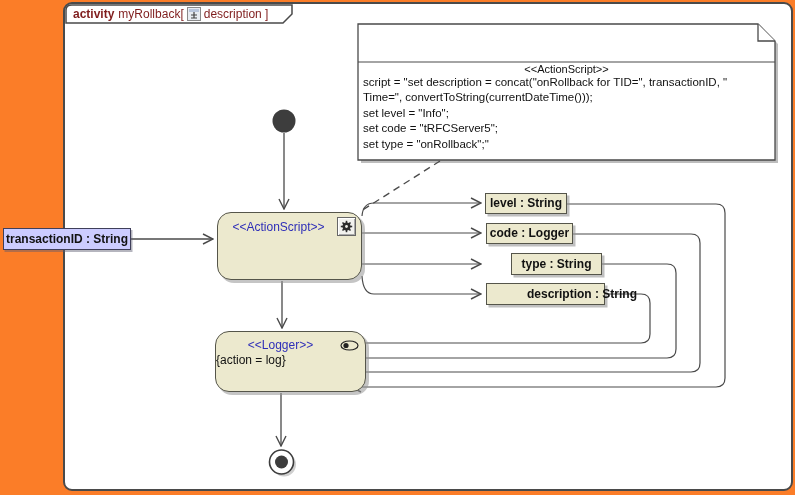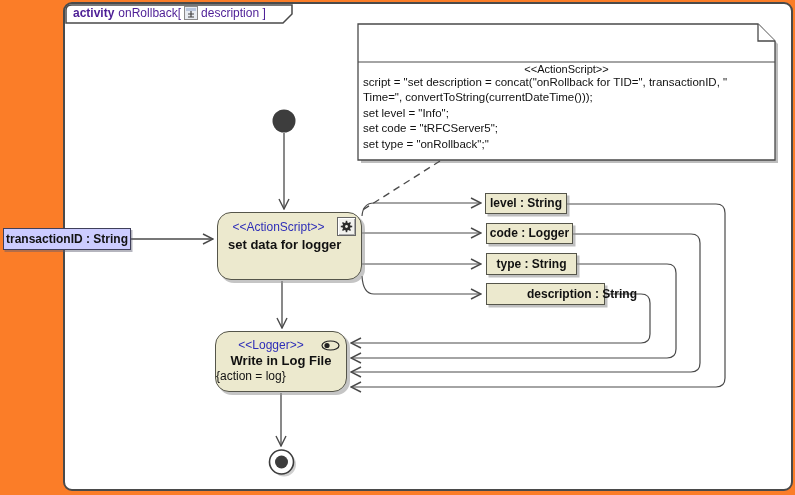--- a/index.html
+++ b/index.html
@@ -7,21 +7,21 @@
   #canvas{position:relative;width:795px;height:495px;background:var(--accent,#FB7D28);overflow:hidden;}
 
   #frame{position:absolute;left:63px;top:2px;width:730px;height:489px;box-sizing:border-box;
          background:var(--frame-bg,#fff);border:2px solid var(--line,#4a4a4a);border-radius:9px;}
 
   svg.overlay{position:absolute;left:0;top:0;width:795px;height:495px;z-index:2;}
 
   .htm{position:absolute;z-index:3;}
 
   
-  #tab-text{left:73px;top:6px;height:15px;display:flex;font-size:12px;color:#4c1d95;white-space:nowrap;}
+  #tab-text{left:73px;top:6px;height:15px;display:flex;align-items:center;font-size:12px;color:#7f1d1d;white-space:nowrap;}
   #tab-text .kw{font-weight:bold;margin-right:4px;}
   #tab-text .nm{margin-right:3px;}
   #tab-text .dg{margin-left:3px;}
 
   
   #note-text{left:359px;top:63px;width:415px;}
   #note-text .stereo{font-size:11px;text-align:center;color:#111;}
   #note-text .nline{font-size:11.5px;line-height:15.4px;color:#111;white-space:nowrap;padding-left:4px;}
 
   
@@ -30,33 +30,33 @@
             box-shadow:3px 3px 0 rgba(150,150,150,0.55);color:#111;}
   .stereo-line{color:var(--stereo,#2E2EB8);font-size:12px;text-align:center;}
   #action-node{left:217px;top:212px;width:145px;height:68px;}
   #action-node .stereo-line{margin-top:7px;padding-right:22px;}
   #action-node .node-name{font-weight:bold;font-size:13px;padding-left:10px;margin-top:3px;}
   #action-gear{position:absolute;right:5px;top:4px;width:19px;height:19px;box-sizing:border-box;
                background:#f2f2ee;border:1px solid #666;
                box-shadow:inset 1px 1px 0 #fff, inset -1px -1px 0 #aaa;
                display:flex;align-items:center;justify-content:center;}
 
-  #logger-node{left:215px;top:331px;width:132px;height:61px;}
+  #logger-node{left:215px;top:331px;width:151px;height:61px;}
   #logger-node .stereo-line{margin-top:6px;padding-right:20px;}
   #logger-node .node-name{font-weight:bold;font-size:13px;text-align:center;margin-top:1px;}
   #logger-node .constraint{font-size:12px;text-align:left;padding-right:9px;margin-top:1px;}
   #logger-glyph{position:absolute;right:6px;top:8px;}
 
   
   .pin{box-sizing:border-box;background:var(--node-fill,#ECE9CE);border:1px solid var(--node-border,#55554A);
        box-shadow:2.5px 2.5px 0 rgba(150,150,150,0.6);font-weight:bold;font-size:12px;color:#111;
        text-align:center;white-space:nowrap;}
   #pin-level{left:485px;top:193px;width:82px;height:21px;line-height:19px;}
   #pin-code{left:486px;top:223px;width:87px;height:21px;line-height:19px;}
-  #pin-type{left:486px;top:253px;width:91px;height:22px;line-height:20px;}
+  #pin-type{left:511px;top:253px;width:91px;height:22px;line-height:20px;}
   #pin-description{left:486px;top:283px;width:119px;height:22px;line-height:20px;padding-left:40px;}
 
   #input-pin{left:3px;top:228px;width:128px;height:22px;line-height:20px;box-sizing:border-box;
              background:var(--input-pin,#CCCCFF);border:1px solid #3F3F5A;
              box-shadow:1.5px 2px 0 rgba(90,90,110,0.45);
              font-weight:bold;font-size:12px;text-align:center;color:#111;white-space:nowrap;}
 </style>
 </head>
 <body>
 
@@ -103,58 +103,56 @@
     <path d="M362,276 Q363,294 374,294 L481,294" fill="none" stroke="#4A4A4A" stroke-width="1.2" marker-end="url(#arr)"></path>
 
     <path d="M567,204 H716 Q725,204 725,213 V378 Q725,387 716,387 H351" fill="none" stroke="#4A4A4A" stroke-width="1.2" marker-end="url(#arr)"></path>
     <path d="M573,234 H691 Q700,234 700,243 V363 Q700,372 691,372 H351" fill="none" stroke="#4A4A4A" stroke-width="1.2" marker-end="url(#arr)"></path>
     <path d="M577,264 H667 Q676,264 676,273 V349 Q676,358 667,358 H351" fill="none" stroke="#4A4A4A" stroke-width="1.2" marker-end="url(#arr)"></path>
     <path d="M605,294 H641 Q650,294 650,303 V334 Q650,343 641,343 H351" fill="none" stroke="#4A4A4A" stroke-width="1.2" marker-end="url(#arr)"></path>
   </svg>
 
   <div class="htm" id="tab-text">
     <span class="kw">activity</span>
-    <span class="nm">onRollback[</span>
+    <span class="nm">myRollback[</span>
     <svg width="14" height="14" viewBox="0 0 14 14">
       <rect x="0.5" y="0.5" width="13" height="13" fill="#E8ECF2" stroke="#8A8A8A"></rect>
       <rect x="2" y="2" width="10" height="3" fill="#B9C6DD"></rect>
       <path d="M7,5 V11 M4,11 H10 M4,8 H10" stroke="#444" stroke-width="1.2" fill="none"></path>
     </svg>
     <span class="dg">description ]</span>
   </div>
 
   <div class="htm" id="note-text">
     <div class="stereo">&lt;&lt;ActionScript&gt;&gt;</div>
     <div class="nline">script = "set description = concat("onRollback for TID=", transactionID, "</div>
     <div class="nline">Time=", convertToString(currentDateTime()));</div>
     <div class="nline">set level = "Info";</div>
     <div class="nline">set code = "tRFCServer5";</div>
     <div class="nline">set type = "onRollback";"</div>
   </div>
 
   <div class="htm uml-node" id="action-node">
     <div class="stereo-line">&lt;&lt;ActionScript&gt;&gt;</div>
-    <div class="node-name">set data for logger</div>
     <div id="action-gear">
       <svg width="13" height="13" viewBox="0 0 13 13">
         <g stroke="#2B2B2B" stroke-width="1.6">
           <line x1="6.5" y1="0.8" x2="6.5" y2="12.2"></line>
           <line x1="0.8" y1="6.5" x2="12.2" y2="6.5"></line>
           <line x1="2.5" y1="2.5" x2="10.5" y2="10.5"></line>
           <line x1="10.5" y1="2.5" x2="2.5" y2="10.5"></line>
         </g>
         <circle cx="6.5" cy="6.5" r="4" fill="#2B2B2B"></circle>
         <circle cx="6.5" cy="6.5" r="1.4" fill="#EDEDE6"></circle>
       </svg>
     </div>
   </div>
 
   <div class="htm uml-node" id="logger-node">
     <div class="stereo-line">&lt;&lt;Logger&gt;&gt;</div>
-    <div class="node-name">Write in Log File</div>
     <div class="constraint">{action = log}</div>
     <svg id="logger-glyph" width="19" height="11" viewBox="0 0 19 11">
       <ellipse cx="9.5" cy="5.5" rx="8.5" ry="4.5" fill="none" stroke="#222" stroke-width="1.2"></ellipse>
       <circle cx="6" cy="5.5" r="2.6" fill="#222"></circle>
     </svg>
   </div>
 
   <div class="htm pin" id="pin-level">
     <span>level : String</span>
   </div>

